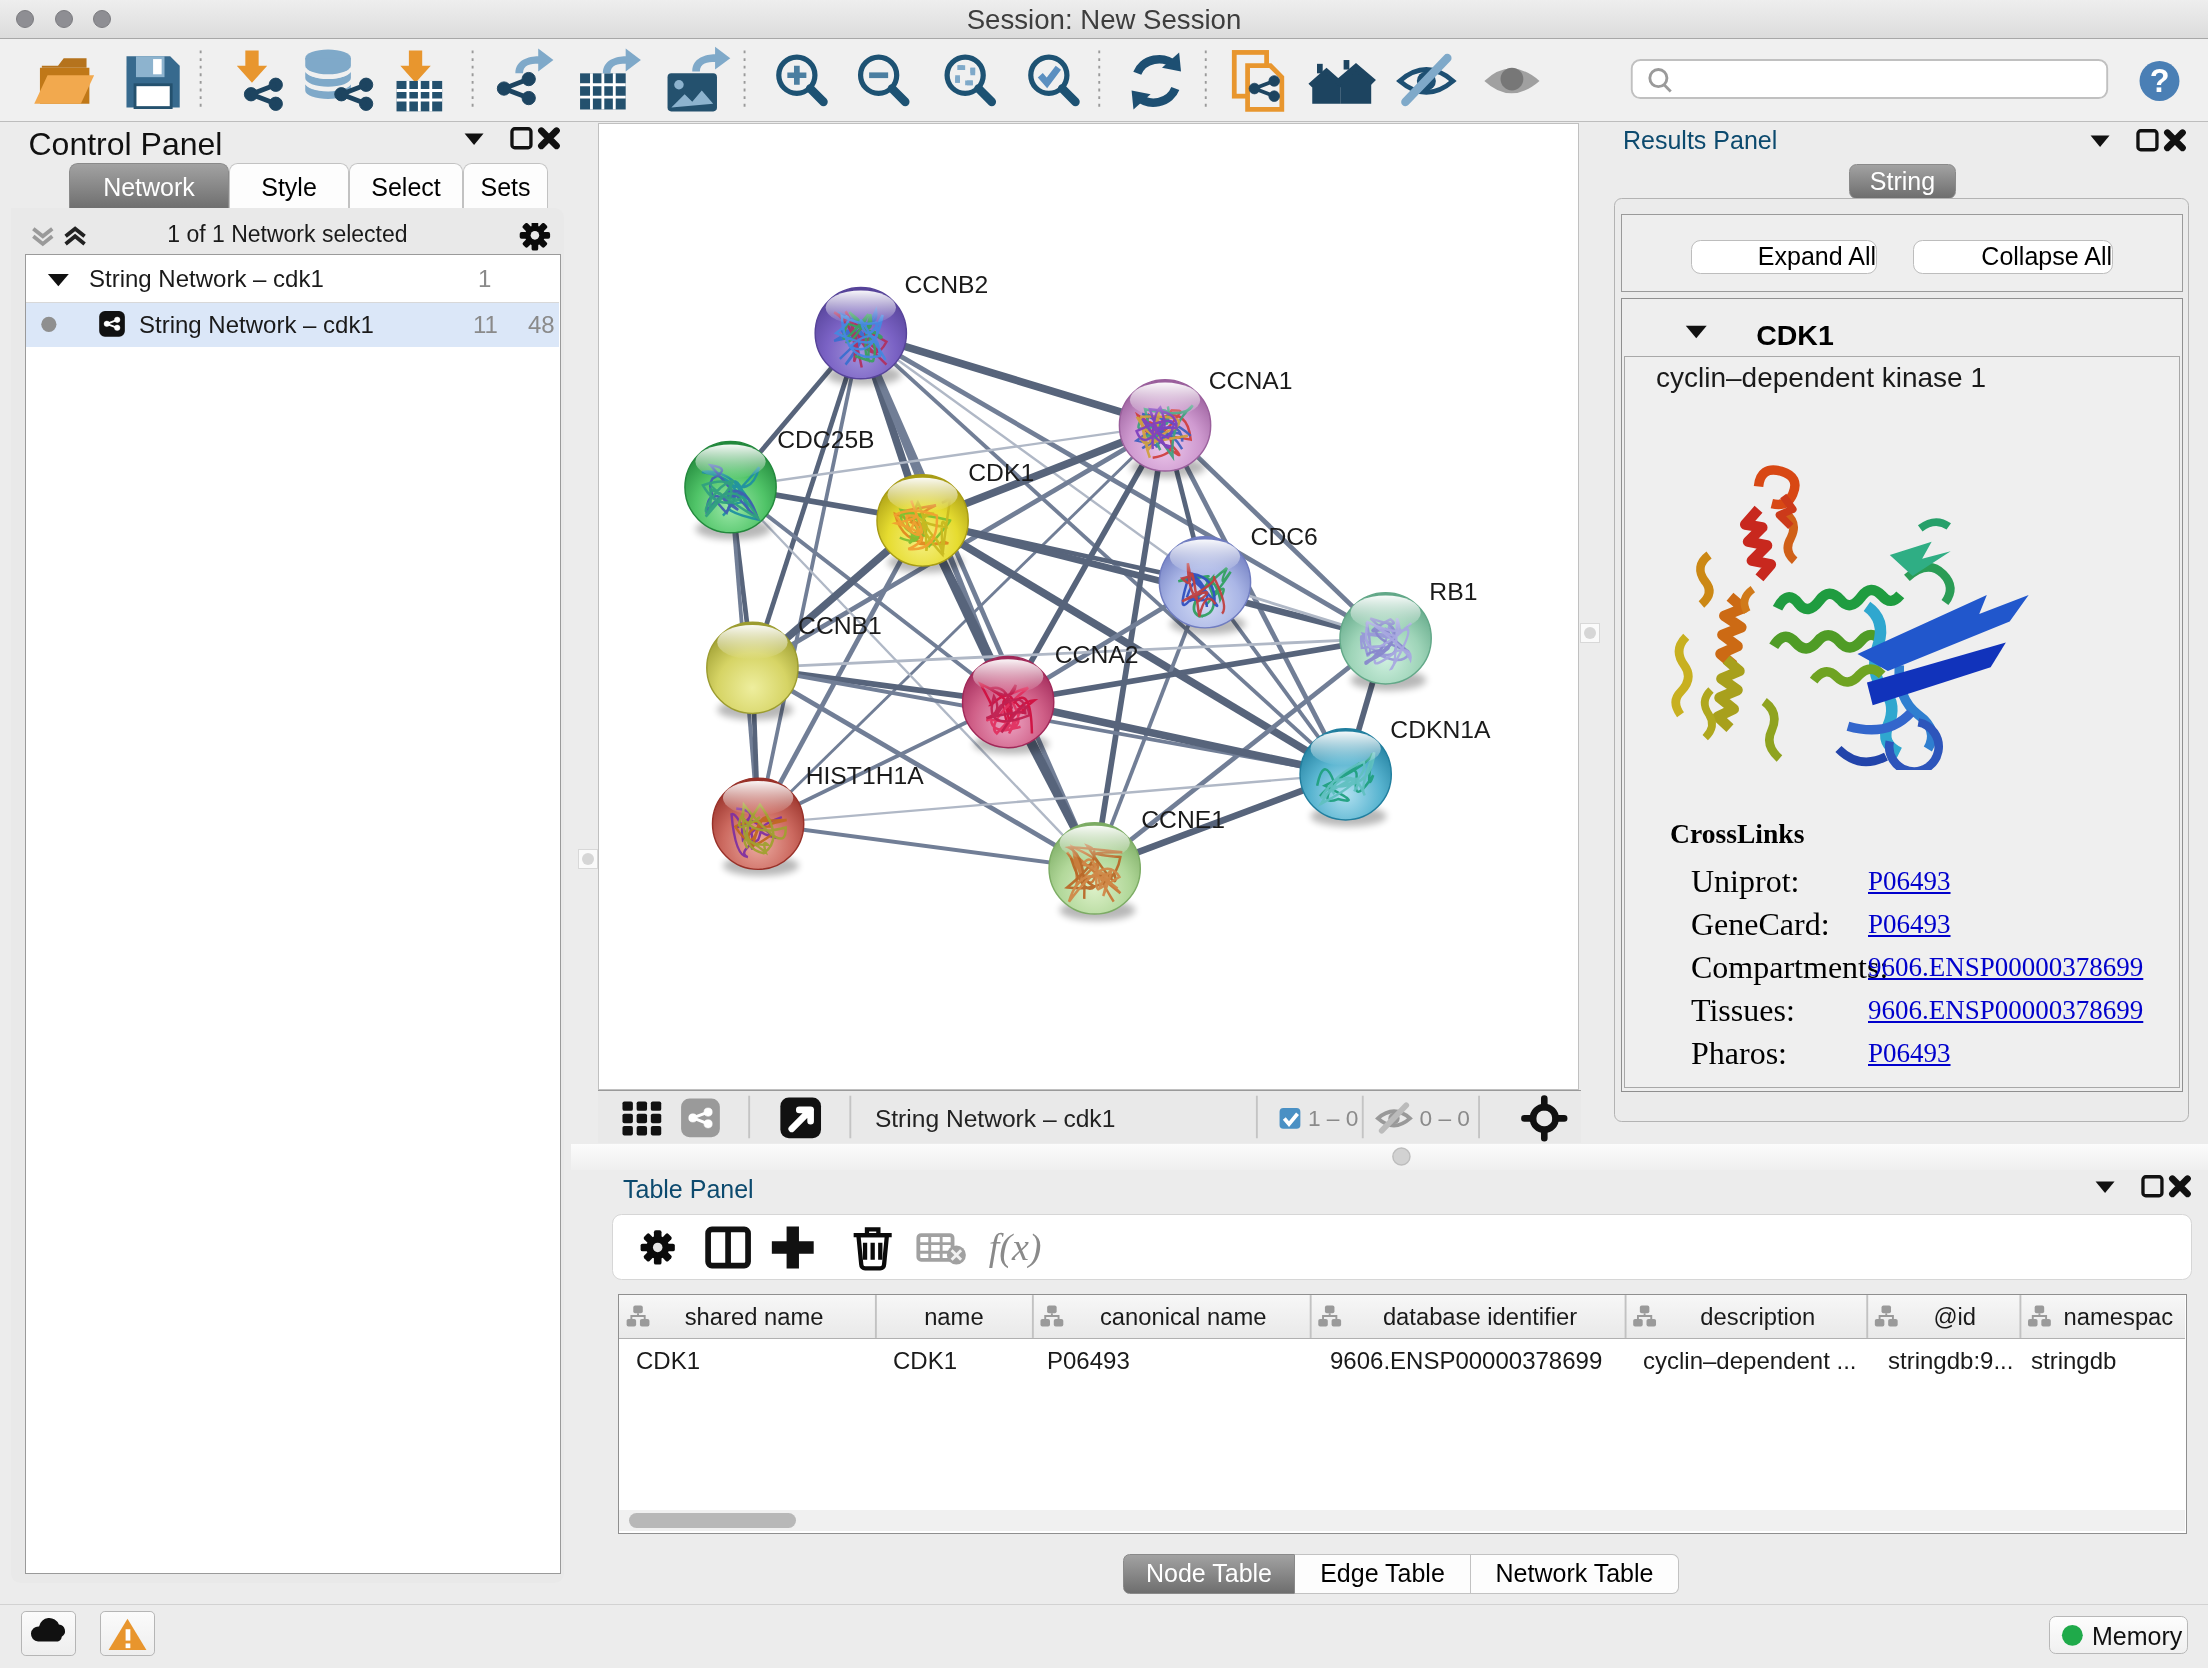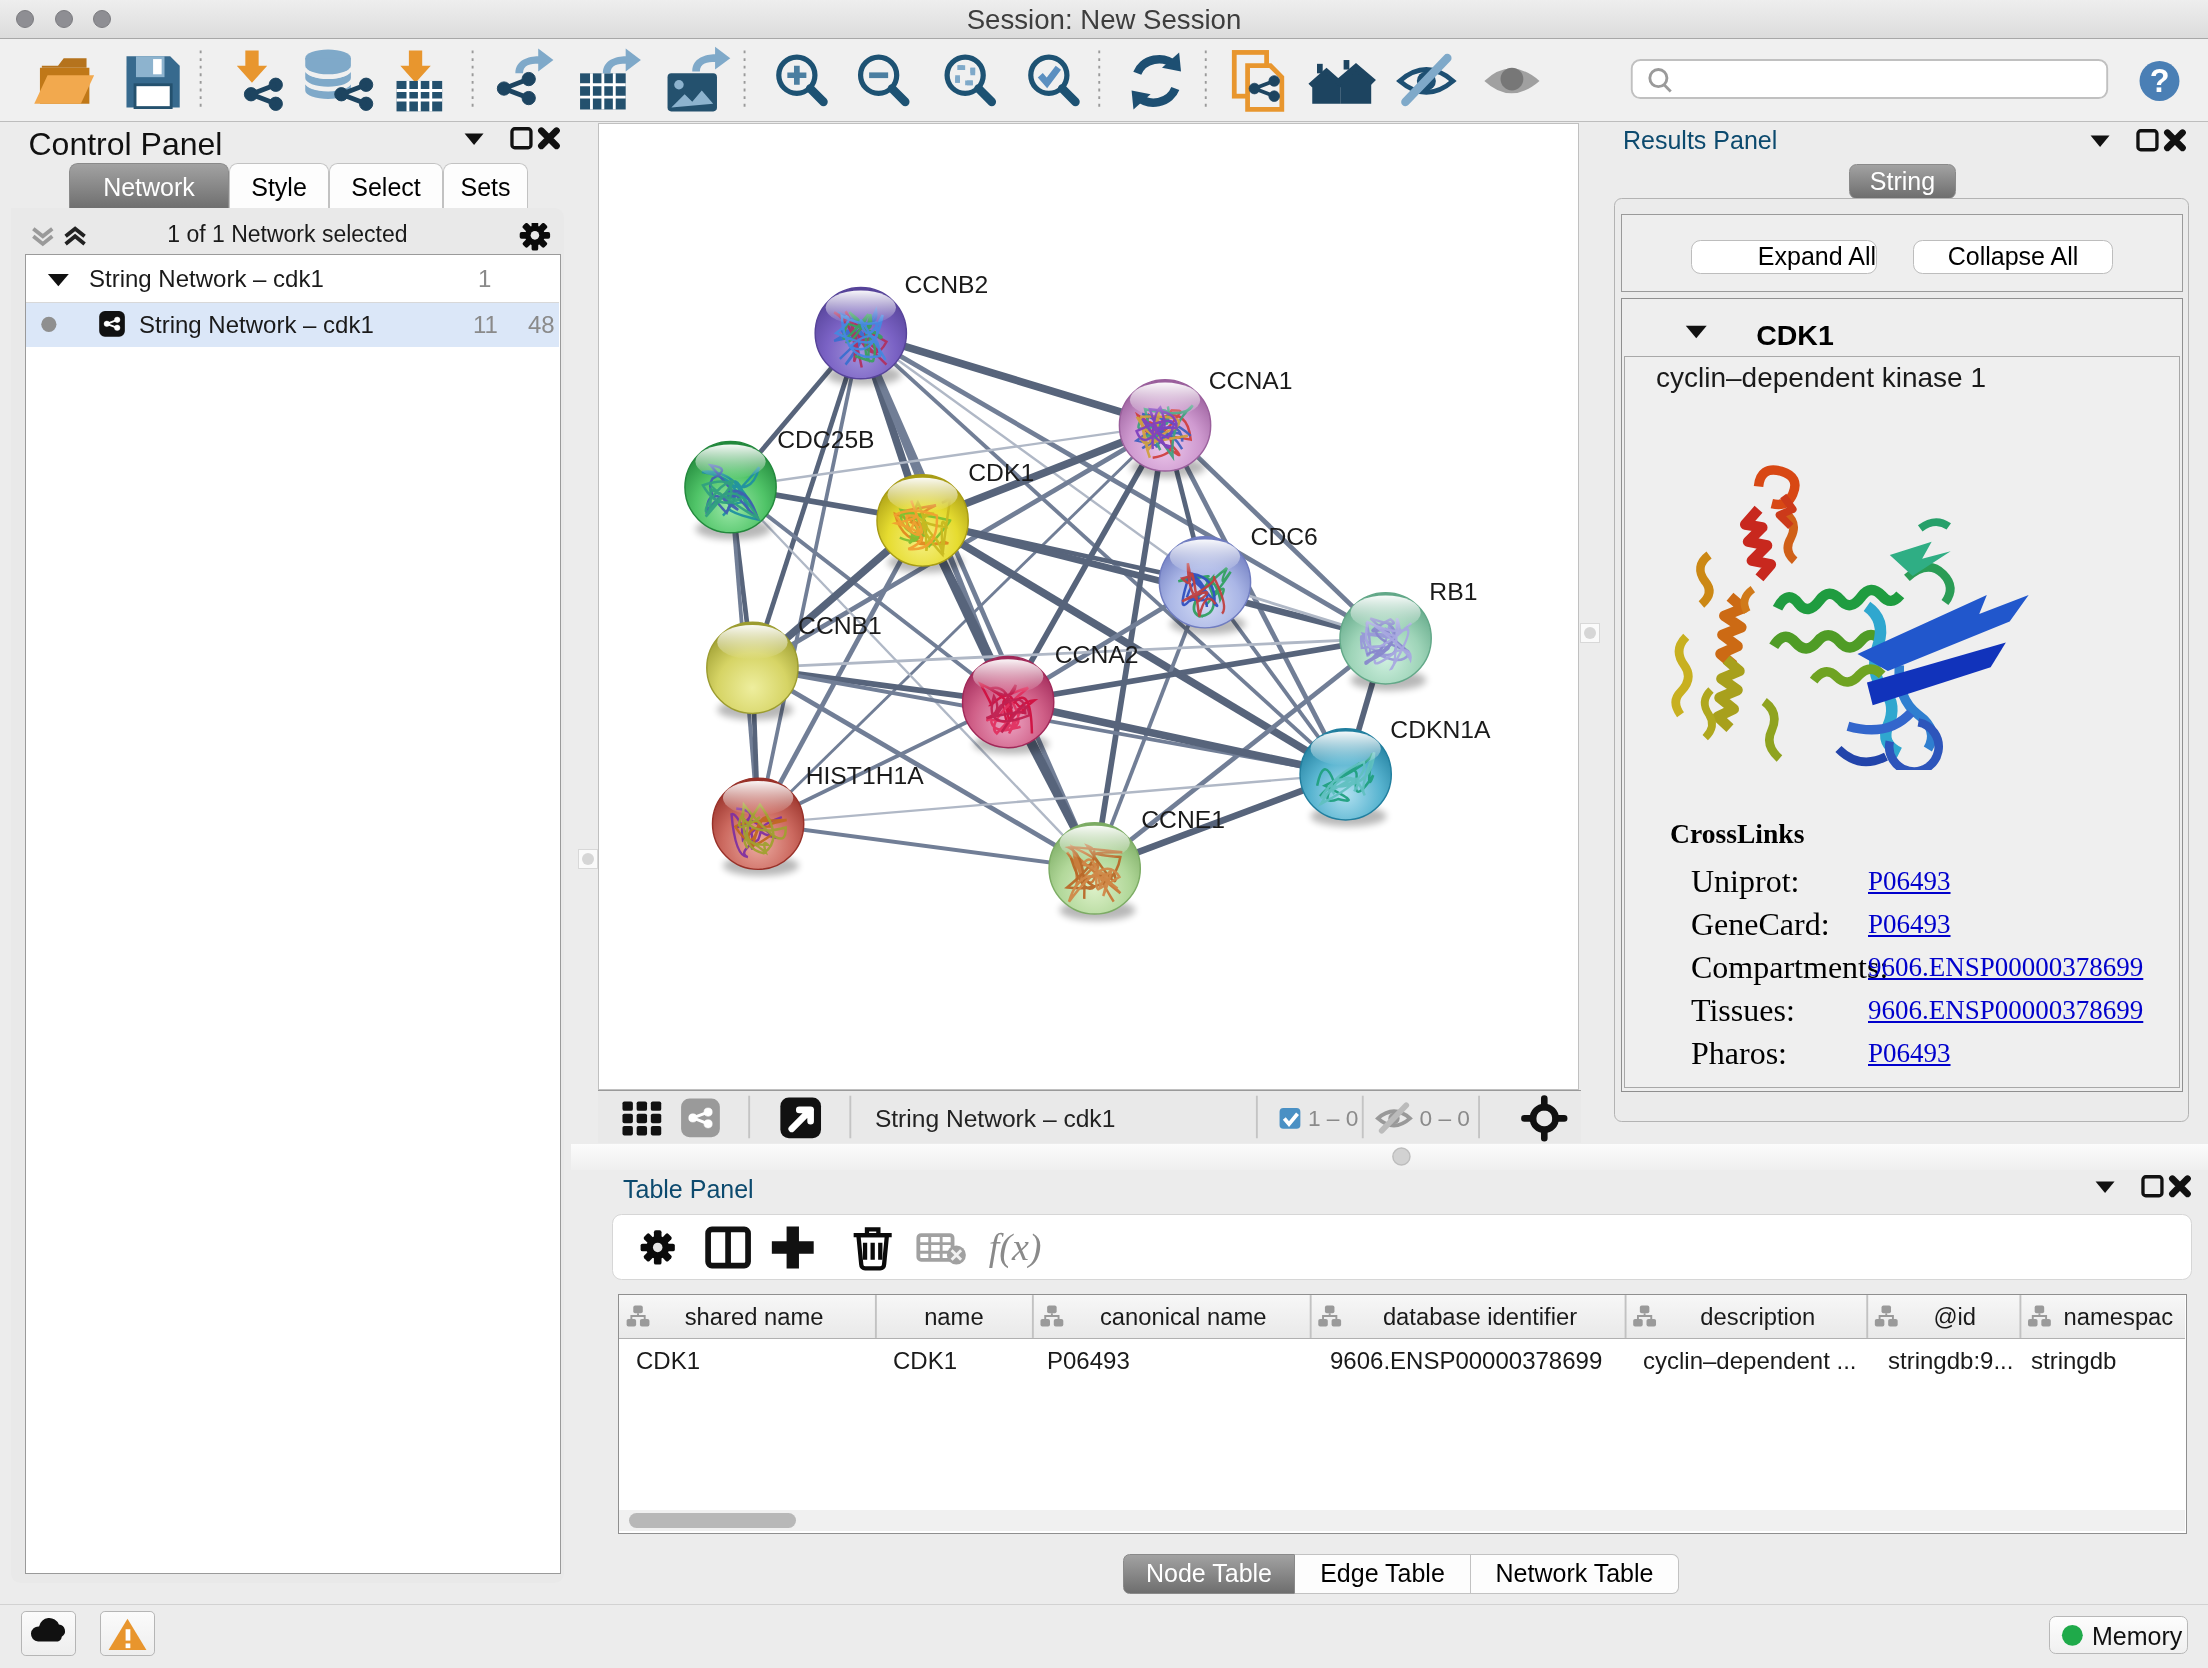--- a/index.html
+++ b/index.html
@@ -180,21 +180,21 @@
  <rect x="78" y="60" width="27" height="27" rx="6" fill="#111"></rect>
  <g transform="translate(91.5,73.5) scale(0.42)" fill="#fff" stroke="#fff">
       <circle cx="-13" cy="0" r="7"></circle>
       <circle cx="13" cy="-10" r="7"></circle>
       <circle cx="13" cy="10" r="7"></circle>
       <path d="M-13,0 L13,-10 M-13,0 L13,10" stroke-width="5" fill="none"></path>
     </g>
 </svg>
 <div id="tabs">
   <div class="tab tabsel" style="width:160px">Network</div>
-  <div class="tab" style="width:100px">Style</div>
+  <div class="tab" style="width:120px">Style</div>
   <div class="tab" style="width:114px">Select</div>
   <div class="tab" style="width:85px">Sets</div>
 </div>
 <div class="abs" id="cp-body"></div>
 <div id="cp-hdrrow">
   <div style="position:absolute;left:276px;top:3.8px;transform:translateX(-50%);font-size:23px;color:#1a1a1a">1 of 1 Network selected</div>
 </div>
 <div id="cp-list">
   <div class="cprow" style="top:0;border-bottom:1px solid #d8d8d8;box-sizing:border-box">
       <span style="position:absolute;left:63px;top:9.5px">String Network – cdk1</span>
@@ -444,21 +444,21 @@
 </svg>
 </div>
 <div class="abs" id="divstrip"><svg width="1638" height="26" viewBox="0 0 1722 27">
       <circle cx="873" cy="13" r="9" fill="#d2d2d2" stroke="#bdbdbd" stroke-width="1.5"></circle>
     </svg></div>
 <div class="abs" id="respanel"></div>
 <div class="abs" style="left:1849px;top:164px;width:107px;height:35px;background:linear-gradient(#a2a2a2,#6e6e6e);border:1px solid #8a8a8a;border-radius:7.6px;box-sizing:border-box;color:#fff;font-size:25px;text-align:center;line-height:33px">String</div>
 <div class="abs" id="res-outer"></div>
 <div class="abs" style="left:1621px;top:214px;width:562px;height:78px;background:#eeeeee;border:1.9px solid #9a9a9a;box-sizing:border-box"></div>
 <div class="abs" style="left:1691px;top:240px;width:186px;height:34px;background:#fff;border:1.4px solid #bdbdbd;border-radius:9.5px;box-sizing:border-box;font-size:25px;text-align:right;line-height:31px;color:#000">Expand All</div>
-<div class="abs" style="left:1913px;top:240px;width:200px;height:34px;background:#fff;border:1.4px solid #bdbdbd;border-radius:9.5px;box-sizing:border-box;font-size:25px;text-align:center;line-height:31px;color:#000">Collapse All</div>
+<div class="abs" style="left:1913px;top:240px;width:200px;height:34px;background:#fff;border:1.4px solid #bdbdbd;border-radius:9.5px;box-sizing:border-box;font-size:25px;text-align:right;line-height:31px;color:#000">Collapse All</div>
 <div class="abs" id="res-inner">
   <svg width="28.5" height="19" style="position:absolute;left:60px;top:23px" viewBox="0 0 30 20">
       <path d="M4,4 l22,0 -11,13 z" fill="#111"></path>
     </svg>
   <div style="position:absolute;left:173px;top:20px;transform:translateX(-50%);font-size:28.5px;font-weight:bold;color:#000">CDK1</div>
   <div style="position:absolute;left:1.9px;top:57px;width:554px;height:730px;background:#efefef;border:1px solid #a8a8a8"></div>
   <div style="position:absolute;left:34px;top:63px;font-size:28px;color:#1a1a1a">cyclin–dependent kinase 1</div>
   <div id="protimg" style="position:absolute;left:49px;top:157px">
   <svg width="371" height="314" xmlns="http://www.w3.org/2000/svg" viewBox="0 0 390 330">
    <path d="M93,128 l12,-14 -20,-4 16,-16 -20,-4 15,-15 -18,-3 14,-16" fill="none" stroke="#c8281e" stroke-width="11" stroke-linejoin="round"></path>

